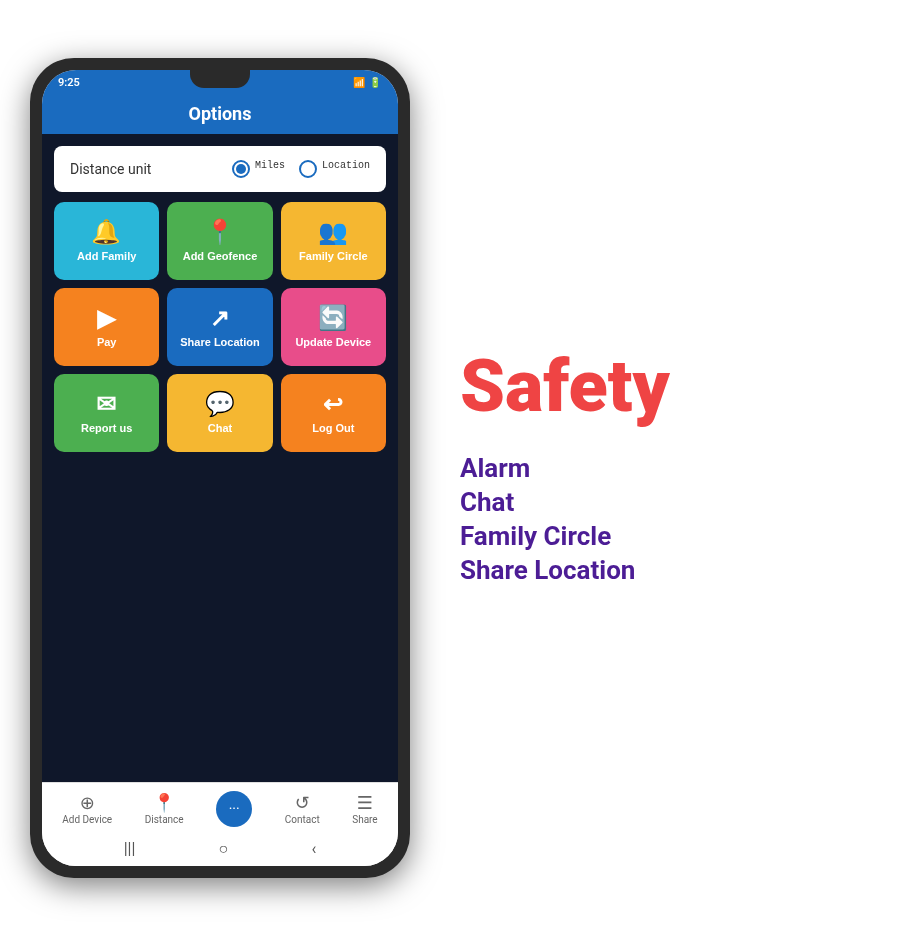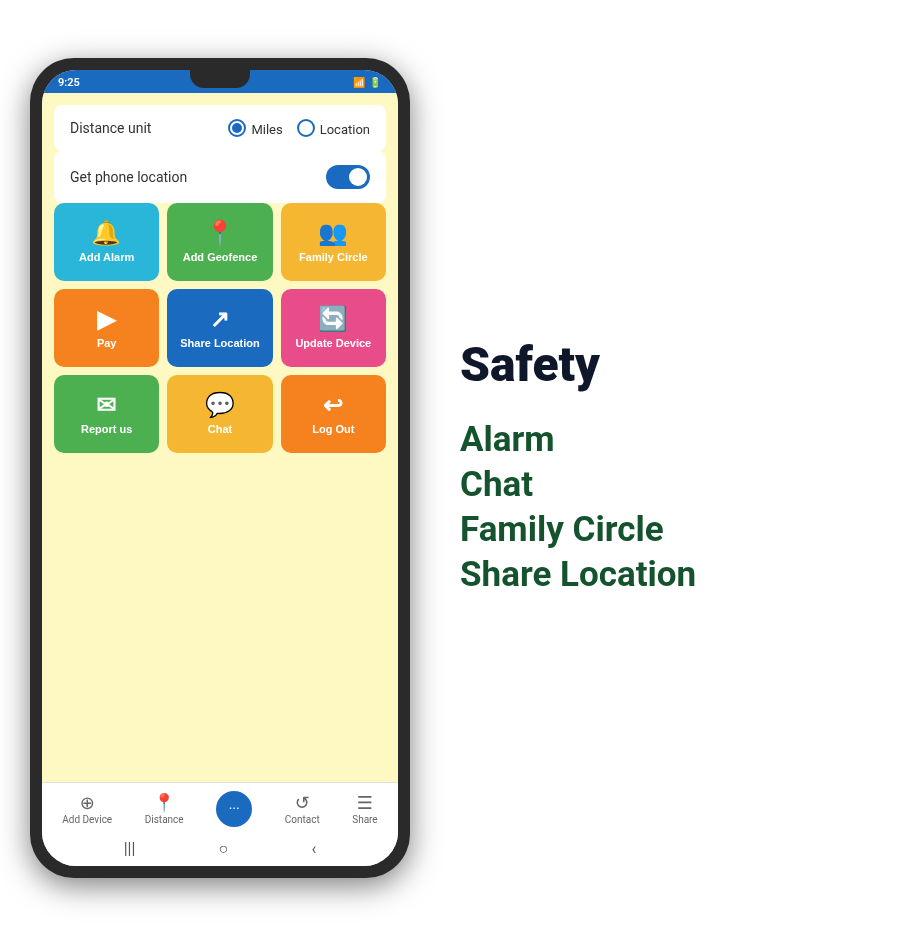--- a/index.html
+++ b/index.html
@@ -76,25 +76,26 @@
       text-align: center;
       padding: 10px;
       color: white;
       font-size: 18px;
       font-weight: bold;
     }
 
     
     .content {
       flex: 1;
-      background: #fef9c3;
+      background: #0f172a;
       padding: 12px;
       overflow: hidden;
       display: flex;
       flex-direction: column;
+      gap: 10px;
     }
 
     
     .setting-row {
       background: white;
       border-radius: 8px;
       padding: 14px 16px;
       display: flex;
       align-items: center;
       justify-content: space-between;
@@ -106,24 +107,25 @@
     }
 
     .radio-group {
       display: flex;
       gap: 14px;
       align-items: center;
     }
 
     .radio-option {
       display: flex;
-      align-items: flex-end;
+      align-items: flex-start;
       gap: 5px;
-      font-size: 13px;
+      font-size: 10px;
       color: #333;
+      font-family: Liberation Mono, monospace;
     }
 
     .radio-circle {
       width: 18px;
       height: 18px;
       border-radius: 50%;
       border: 2px solid #1a6bbf;
       display: flex;
       align-items: center;
       justify-content: center;
@@ -247,37 +249,37 @@
     .right-panel {
       flex: 1;
       padding: 20px 30px;
       display: flex;
       flex-direction: column;
       justify-content: center;
       gap: 10px;
     }
 
     .safety-title {
-      font-size: 48px;
+      font-size: 72px;
       font-weight: 900;
-      color: #0f172a;
+      color: #ef4444;
       line-height: 1;
       margin-bottom: 20px;
     }
 
     .feature-list {
       display: flex;
       flex-direction: column;
       gap: 4px;
     }
 
     .feature-item {
-      font-size: 35px;
+      font-size: 26px;
       font-weight: 700;
-      color: #14532d;
+      color: #4c1d95;
     }
 
     .camera-notch {
       width: 60px;
       height: 18px;
       background: #2a2a2a;
       border-radius: 0 0 14px 14px;
       position: absolute;
       top: 12px;
       left: 50%;
@@ -295,48 +297,47 @@
       <div class="phone-inner">
 
         <div class="status-bar">
           <span>9:25</span>
           <div class="status-icons">
             <span>📶</span>
             <span>🔋</span>
           </div>
         </div>
 
+        <div class="app-header">
+          <span>Options</span>
+        </div>
 
         <div class="content">
 
           <div class="setting-row">
             <span class="setting-label">Distance unit</span>
             <div class="radio-group">
               <div class="radio-option">
                 <div class="radio-circle selected"></div>
                 <span>Miles</span>
               </div>
               <div class="radio-option">
                 <div class="radio-circle"></div>
                 <span>Location</span>
               </div>
             </div>
           </div>
 
 
-          <div class="setting-row">
-            <span class="setting-label">Get phone location</span>
-            <div class="toggle"></div>
-          </div>
 
           <div class="grid-section">
 
             <button class="grid-btn btn-cyan">
               <span class="icon-symbol">🔔</span>
-              <span>Add Alarm</span>
+              <span>Add Family</span>
             </button>
 
             <button class="grid-btn btn-green">
               <span class="icon-symbol">📍</span>
               <span>Add Geofence</span>
             </button>
 
             <button class="grid-btn btn-yellow">
               <span class="icon-symbol">👥</span>
               <span>Family Circle</span>

